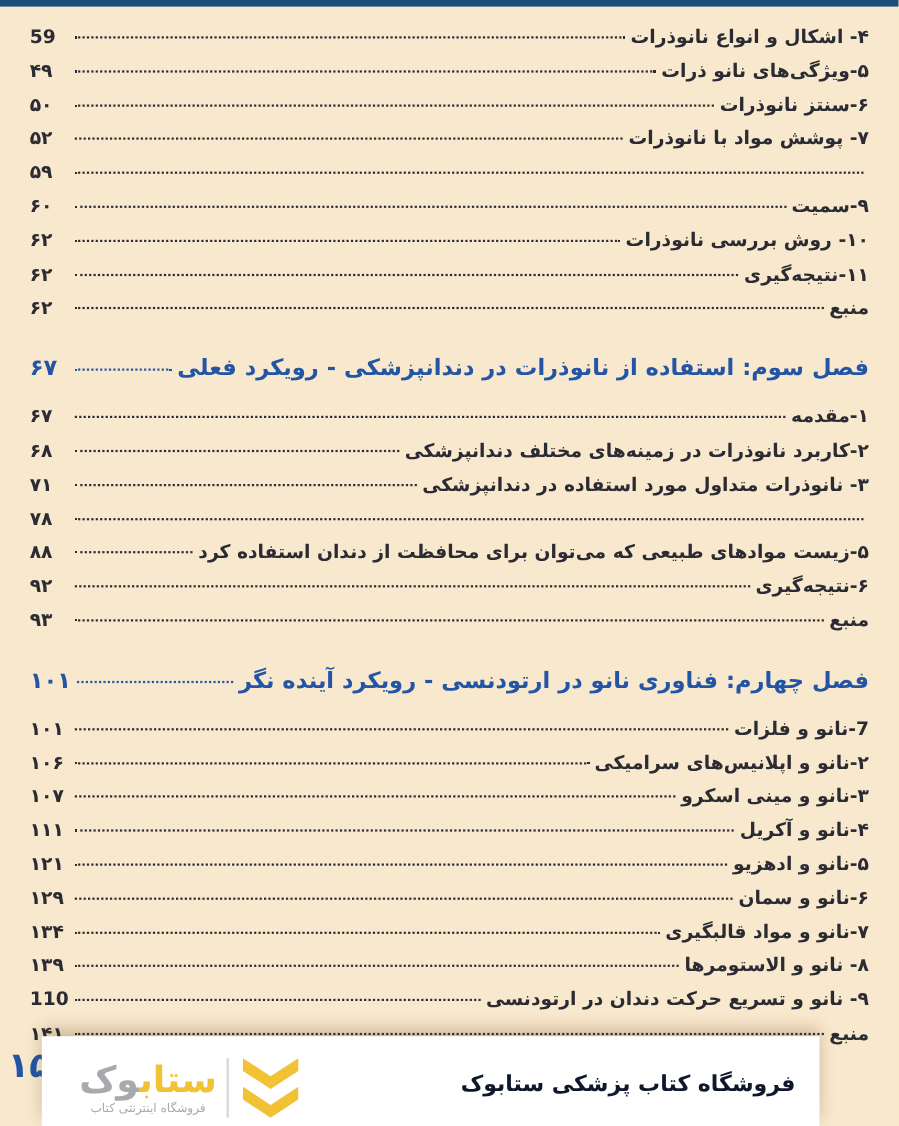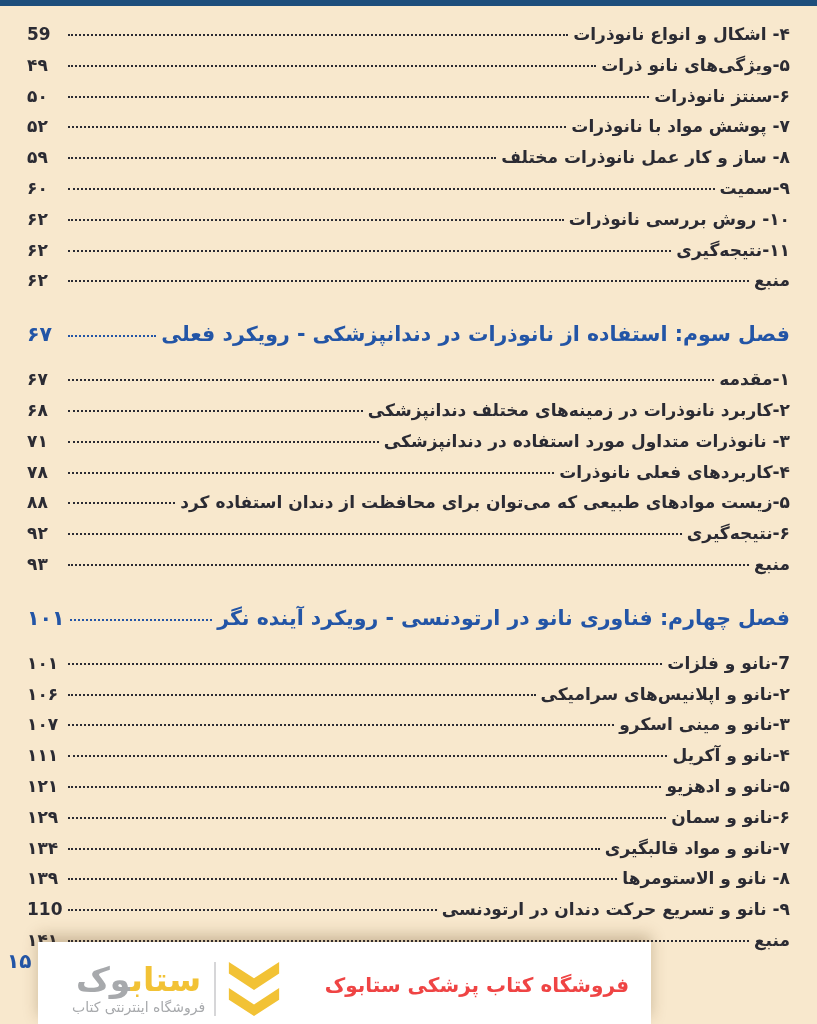--- a/index.html
+++ b/index.html
@@ -49,47 +49,47 @@
     height: 32px;
     margin-top: 21px; margin-bottom: 15px;
   }
   .heading-row .leader { border-bottom: 2px dotted var(--accent); }
   .section { margin-bottom: 6px; }
 
   .clipped-num {
     position: absolute;
     left: 7px; top: 949px;
     color: var(--accent);
-    font-size: 20px; font-weight: bold;
+    font-size: 32px; font-weight: bold;
     z-index: 1;
   }
 
   .footer {
     position: absolute;
     left: 38px; top: 942px;
-    width: 613px; height: 82px;
+    width: 707px; height: 82px;
     background: #ffffff;
     box-shadow: 0 -7px 14px rgba(90, 60, 20, 0.28);
     z-index: 2;
     display: flex;
     align-items: center;
     justify-content: space-between;
     padding: 12px 22px 0 34px;
   }
   .logo { display: flex; align-items: center; gap: 9px; }
   .logo-textblock { text-align: center; }
   .wordmark { font-size: 33px; font-weight: bold; line-height: 1; direction: rtl; }
   .wm-gold { color: var(--gold); }
   .wm-gray { color: var(--brand-gray); }
-  .logo-tagline { font-size: 14px; color: var(--brand-gray); margin-top: 3px; direction: rtl; }
+  .logo-tagline { font-size: 11px; color: var(--brand-gray); margin-top: 3px; direction: rtl; }
   .logo-divider { width: 2px; height: 54px; background: #d6d6d8; }
   .chevron-wrap { width: 58px; height: 62px; }
 
   .footer-text { text-align: right; direction: rtl; }
-  .footer-title { font-size: 20px; font-weight: bold; color: #ef4444; margin-bottom: 9px; }
+  .footer-title { font-size: 20px; font-weight: bold; color: #0f172a; margin-bottom: 9px; }
   .footer-url { font-size: 22px; font-weight: bold; letter-spacing: 7px; direction: ltr; color: var(--footer-dark); }
   .footer-url .u-gold { color: var(--gold); }
   .footer-url .u-dark { color: var(--footer-dark); }
 </style>
 </head>
 <body>
 
 <div class="page">
 
   <div class="top-bar"></div>
@@ -110,21 +110,20 @@
           <span class="label">۶-سنتز نانوذرات</span>
           <span class="leader"></span>
           <span class="pg">۵۰</span>
         </div>
         <div class="row">
           <span class="label">۷- پوشش مواد با نانوذرات</span>
           <span class="leader"></span>
           <span class="pg">۵۲</span>
         </div>
         <div class="row">
-          <span class="label">۸- ساز و کار عمل نانوذرات مختلف</span>
           <span class="leader"></span>
           <span class="pg">۵۹</span>
         </div>
         <div class="row">
           <span class="label">۹-سمیت</span>
           <span class="leader"></span>
           <span class="pg">۶۰</span>
         </div>
         <div class="row">
           <span class="label">۱۰- روش بررسی نانوذرات</span>
@@ -157,21 +156,20 @@
           <span class="label">۲-کاربرد نانوذرات در زمینه‌های مختلف دندانپزشکی</span>
           <span class="leader"></span>
           <span class="pg">۶۸</span>
         </div>
         <div class="row">
           <span class="label">۳- نانوذرات متداول مورد استفاده در دندانپزشکی</span>
           <span class="leader"></span>
           <span class="pg">۷۱</span>
         </div>
         <div class="row">
-          <span class="label">۴-کاربردهای فعلی نانوذرات</span>
           <span class="leader"></span>
           <span class="pg">۷۸</span>
         </div>
         <div class="row">
           <span class="label">۵-زیست موادهای طبیعی که می‌توان برای محافظت از دندان استفاده کرد</span>
           <span class="leader"></span>
           <span class="pg">۸۸</span>
         </div>
         <div class="row">
           <span class="label">۶-نتیجه‌گیری</span>

